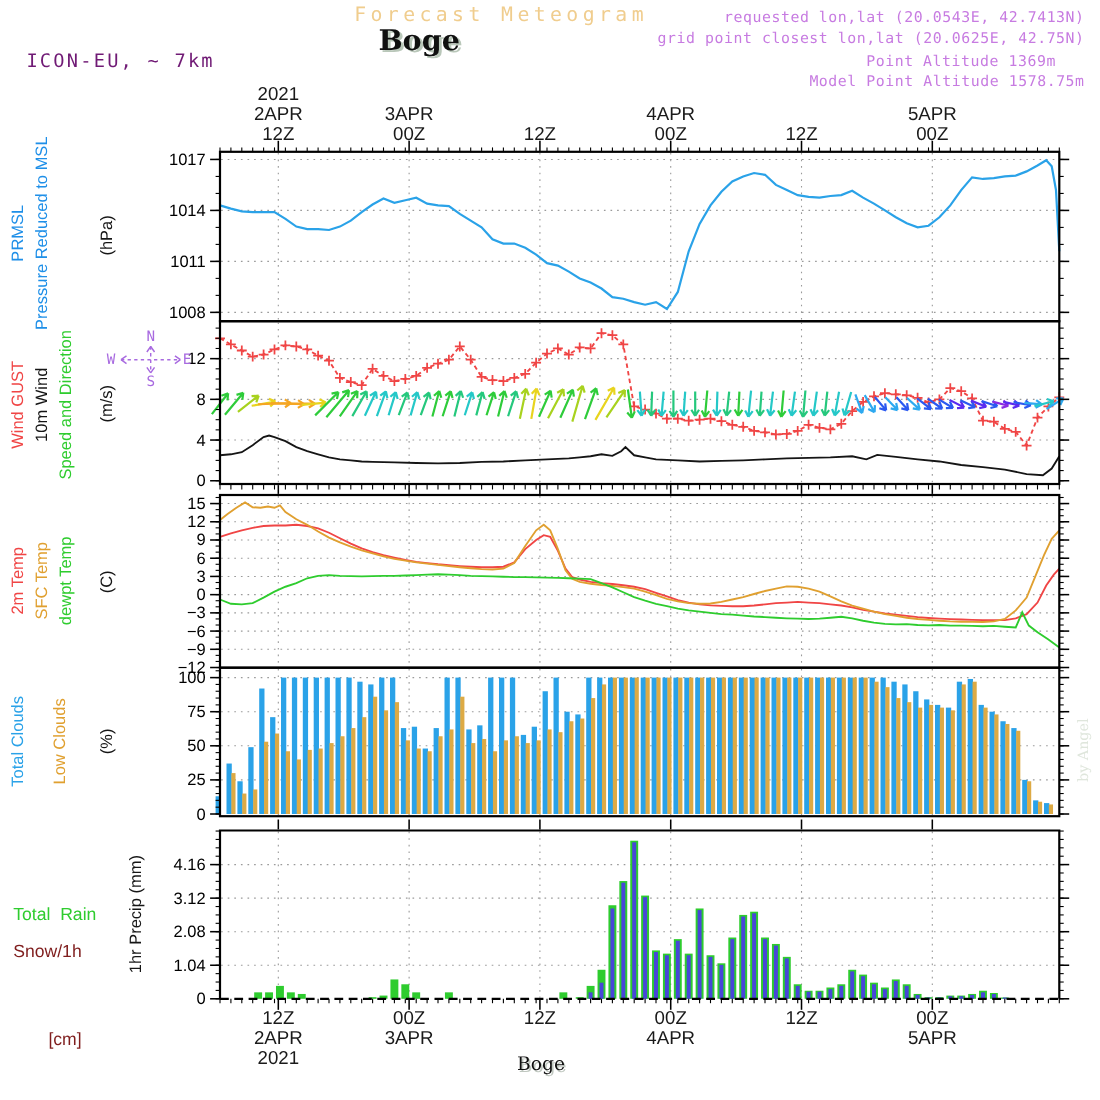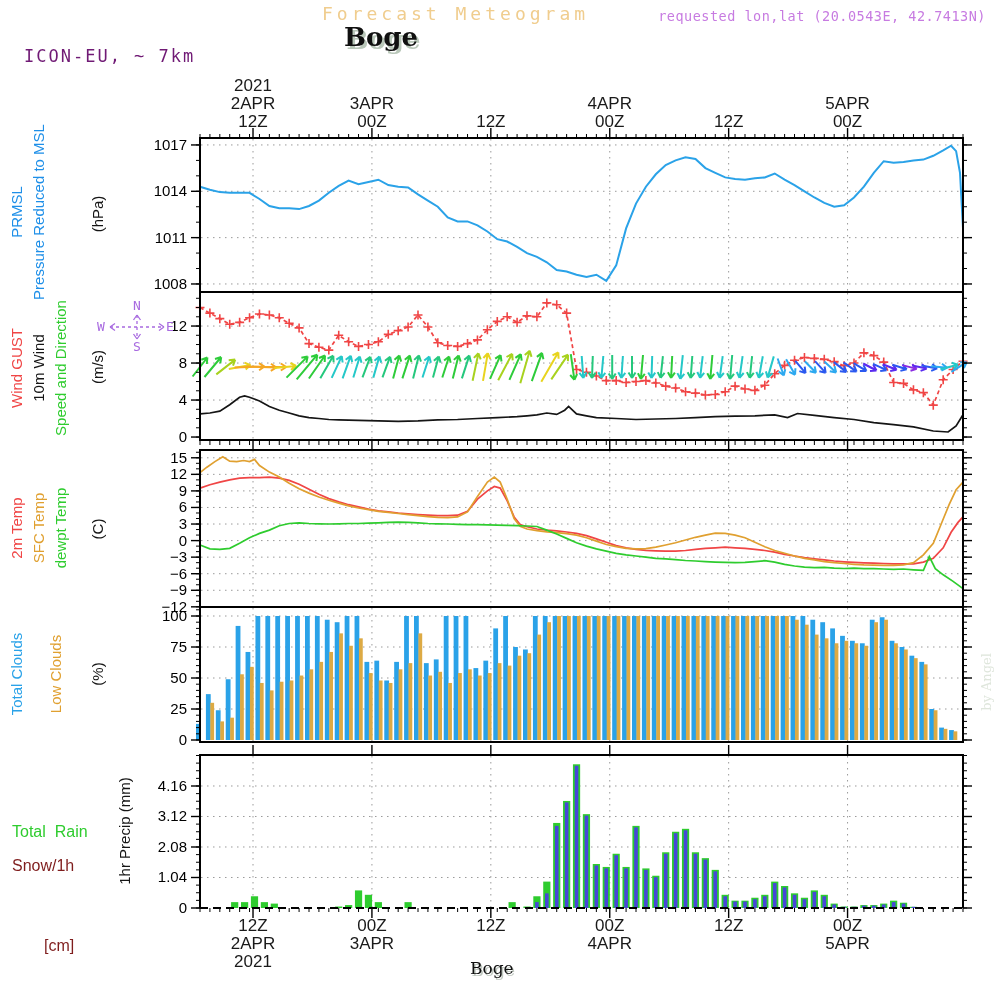--- a/index.html
+++ b/index.html
@@ -27,20 +27,23 @@
       font-size:17px;color:#101010;text-shadow:1.5px 1.5px 0 #c0c8c0;}
 </style>
 </head>
 <body>
 
 <div class="page">
 
   <div class="title">Forecast Meteogram</div>
   <div class="station">Boge</div>
   <div class="pline" style="top:8px;">requested lon,lat (20.0543E, 42.7413N)</div>
+  <div class="pline" style="top:27px;">grid point closest lon,lat (20.0625E, 42.75N)</div>
+  <div class="pline" style="top:48px;right:36px;width:540px;">Point Altitude 1369m</div>
+  <div class="pline" style="top:66px;">Model Point Altitude 1578.75m</div>
   <div class="model">ICON-EU, ~ 7km</div>
   <div class="wm">by Angel</div>
   <div class="footst">Boge</div>
 
   <div class="lbl rot f15 c-pres" style="left:16px;top:212px;">PRMSL</div>
   <div class="lbl rot f15 c-pres" style="left:38px;top:212px;">Pressure Reduced to MSL</div>
   <div class="lbl rot f15 c-blk" style="left:97px;top:214px;">(hPa)</div>
 
   <div class="lbl rot f15 c-red" style="left:16px;top:368px;">Wind GUST</div>
   <div class="lbl rot f15 c-blk" style="left:38px;top:368px;">10m Wind</div>

